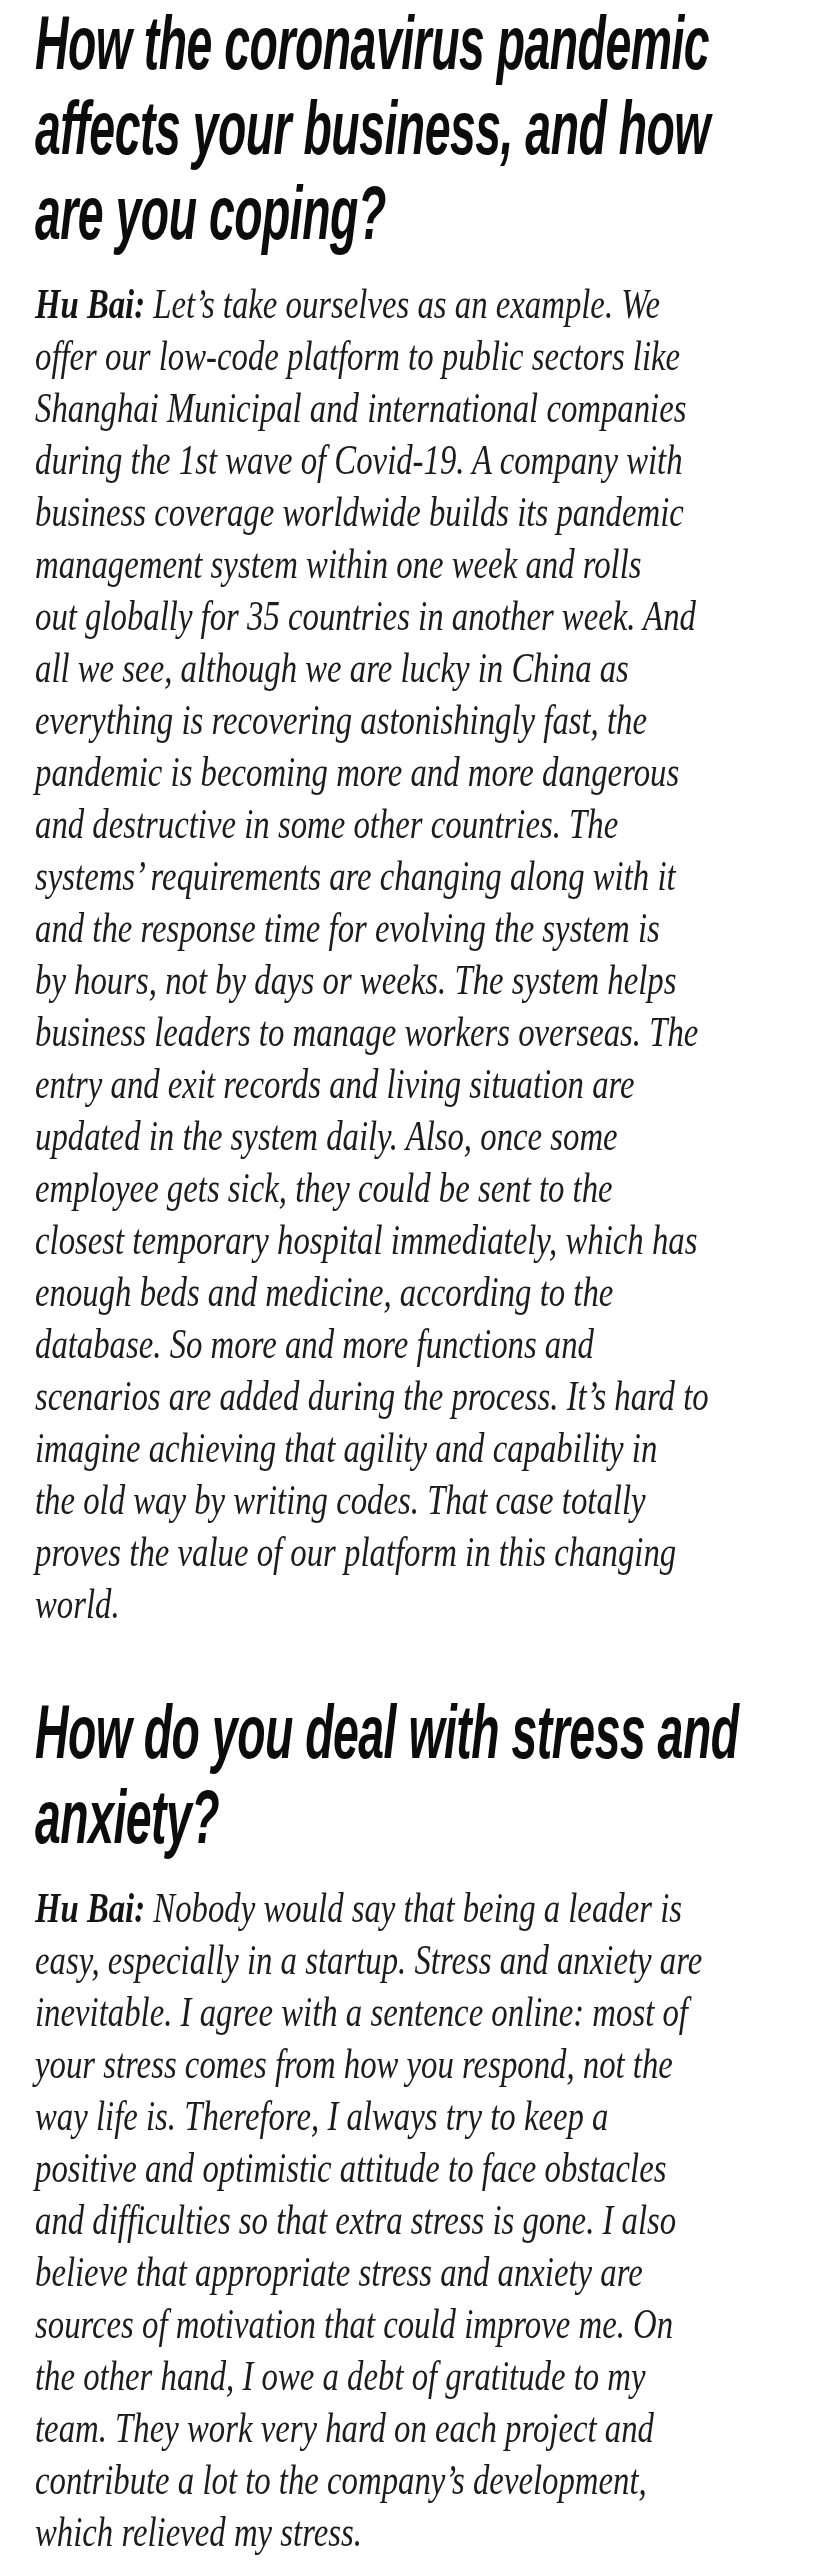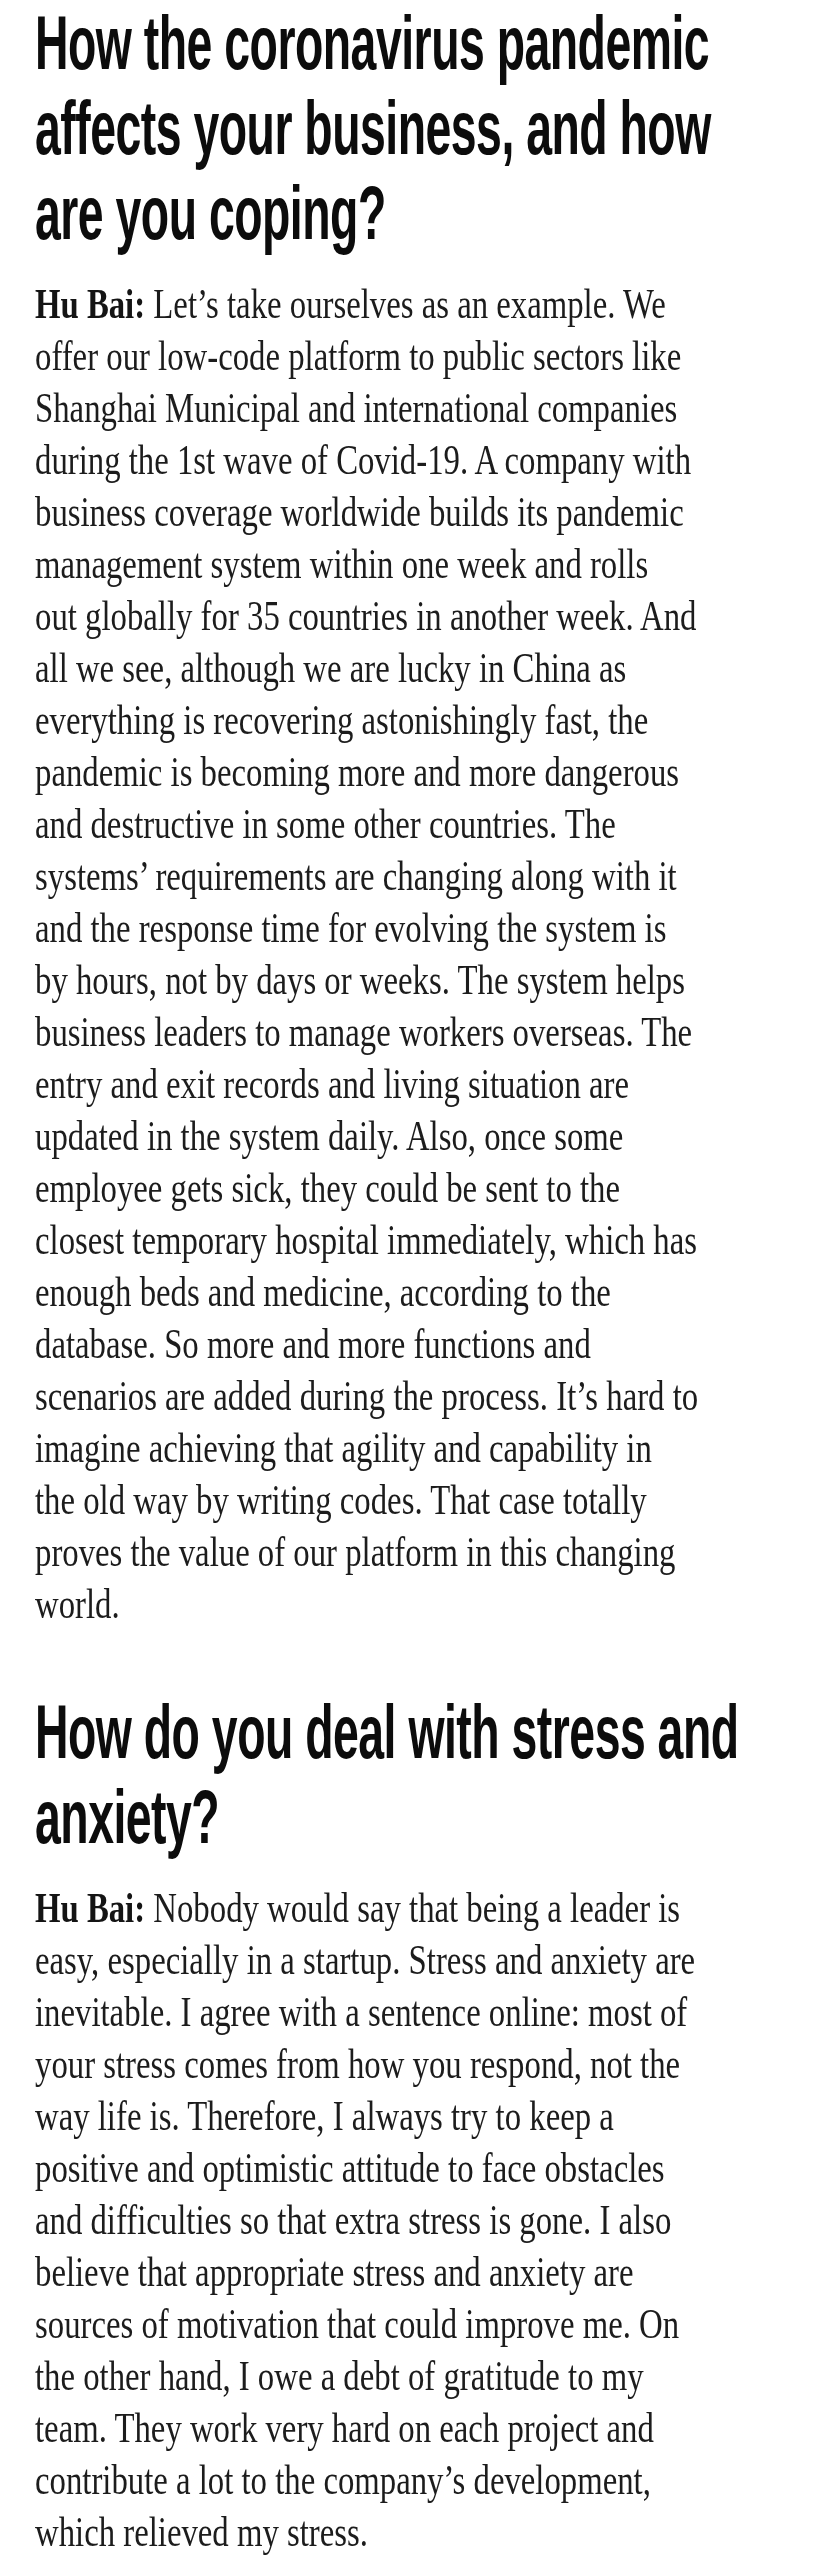--- a/index.html
+++ b/index.html
@@ -9,20 +9,21 @@
   }
   .page {
     position: relative;
     width: 834px;
     height: 2576px;
     background: #ffffff;
     box-sizing: border-box;
     padding: 0 27px 0 35px;
     overflow: hidden;
     font-family: "Liberation Serif", "DejaVu Serif", serif;
+    font-style: italic;
   }
   .question-heading {
     margin: 0 0 23px 0;
     font-family: "Liberation Sans", "DejaVu Sans", sans-serif;
     font-weight: 700;
     font-size: 76px;
     line-height: 85px;
     letter-spacing: -0.8px;
     color: #0c0c0c;
     white-space: pre-line;

